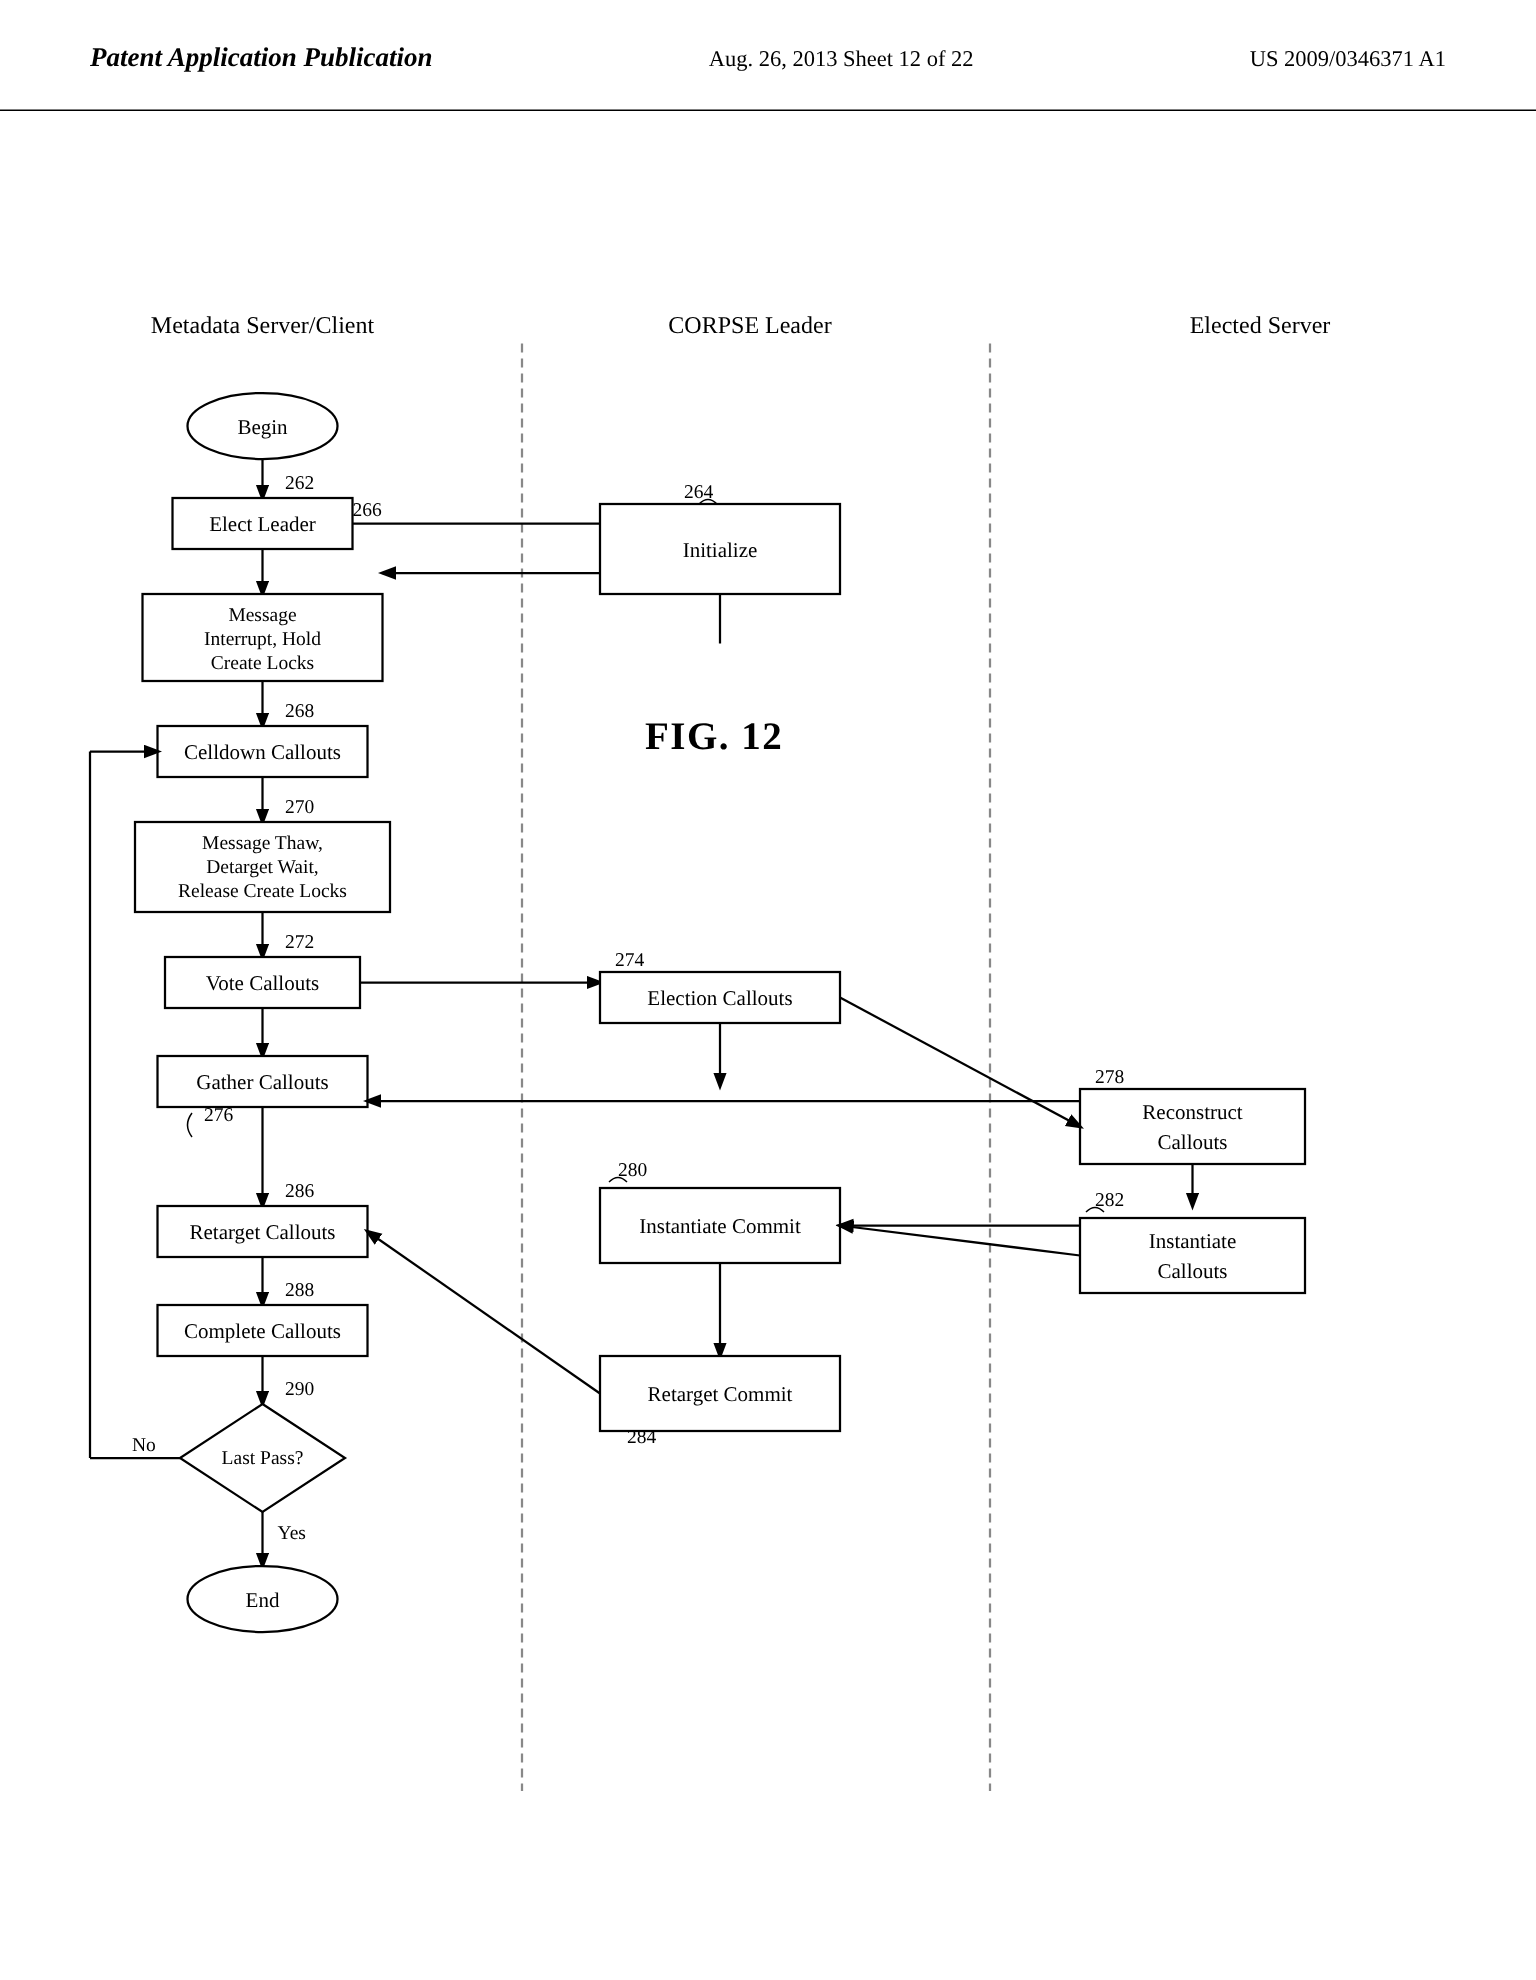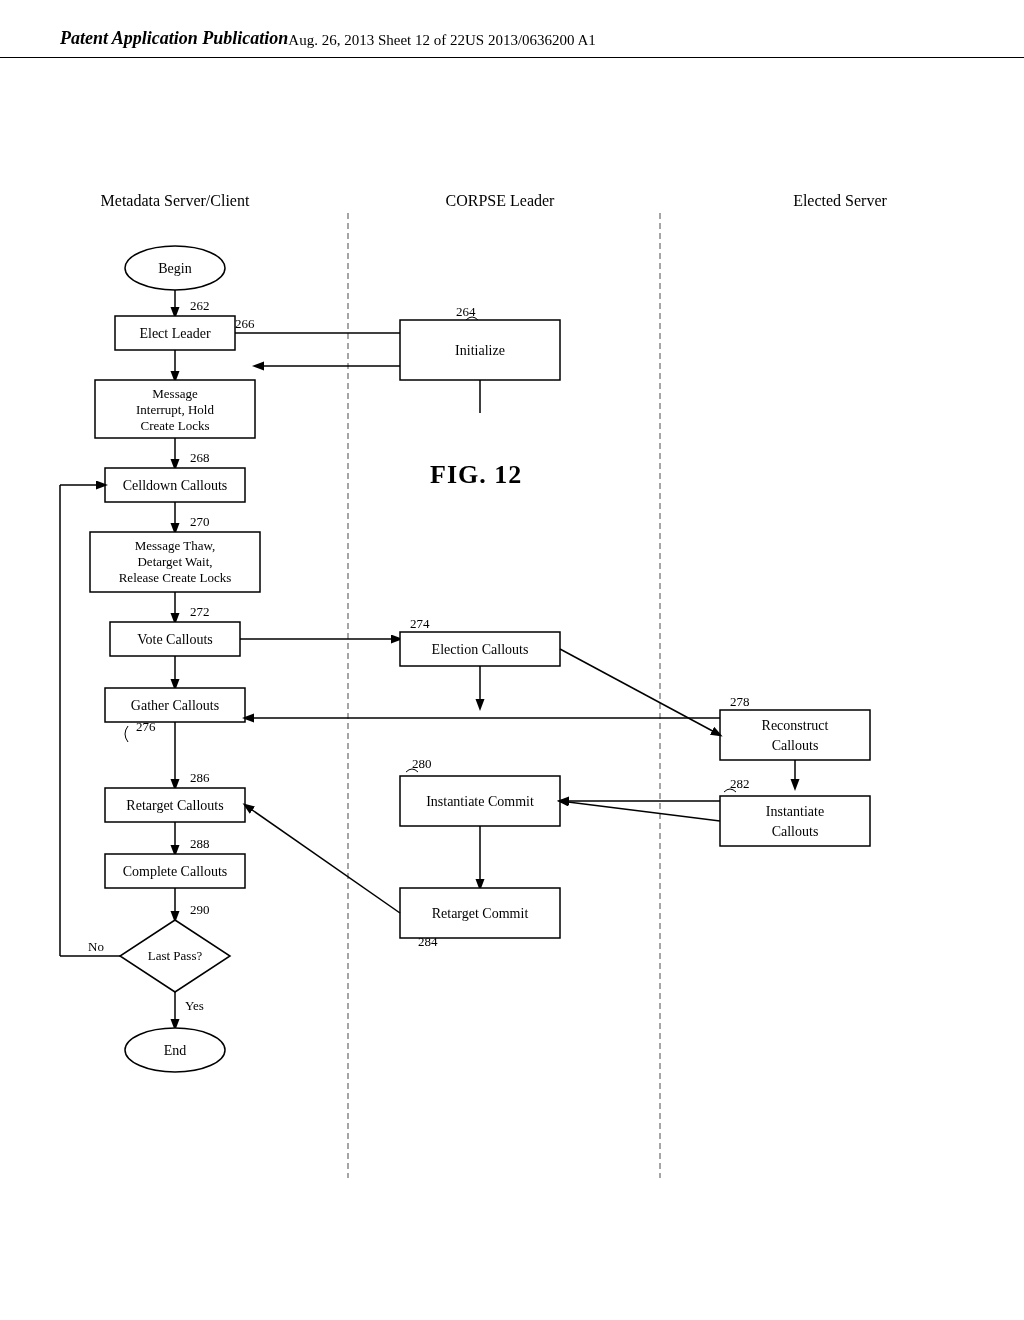--- a/index.html
+++ b/index.html
@@ -9,21 +9,22 @@
       background: #fff;
       font-family: 'Times New Roman', Times, serif;
       overflow: hidden;
       position: relative;
     }
 
     
     .header {
       display: flex;
       align-items: flex-end;
-      padding: 28px 60px 8px 60px;
+      justify-content: space-between;
+      padding: 28px 60px 24px 60px;
       border-bottom: 1px solid #000;
     }
     .header-left {
       font-size: 18px;
       font-weight: bold;
       font-style: italic;
     }
     .header-center {
       font-size: 15px;
       text-align: center;
@@ -55,21 +56,21 @@
       top: 402px;
       letter-spacing: 1px;
     }
   </style>
 </head>
 <body>
 
 <div class="header">
   <div class="header-left">Patent Application Publication</div>
   <div class="header-center">Aug. 26, 2013   Sheet 12 of 22</div>
-  <div class="header-right">US 2013/0636200 A1</div>
+  <div class="header-right">US 2009/0346371 A1</div>
 </div>
 
 <div class="diagram-area">
   <div class="fig-label">FIG. 12</div>
 
   <svg class="diagram" viewBox="0 0 1024 1240">
 
     <line x1="348" y1="155" x2="348" y2="1120" stroke="#888" stroke-width="1.5" stroke-dasharray="6,4"></line>
 
     <line x1="660" y1="155" x2="660" y2="1120" stroke="#888" stroke-width="1.5" stroke-dasharray="6,4"></line>

